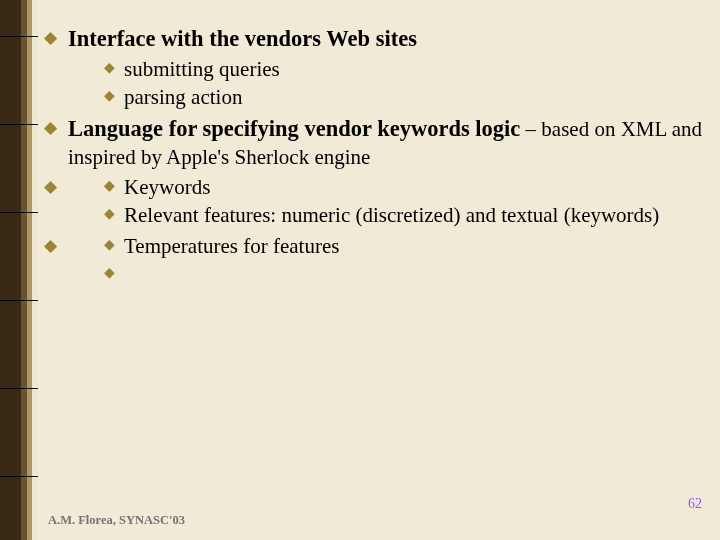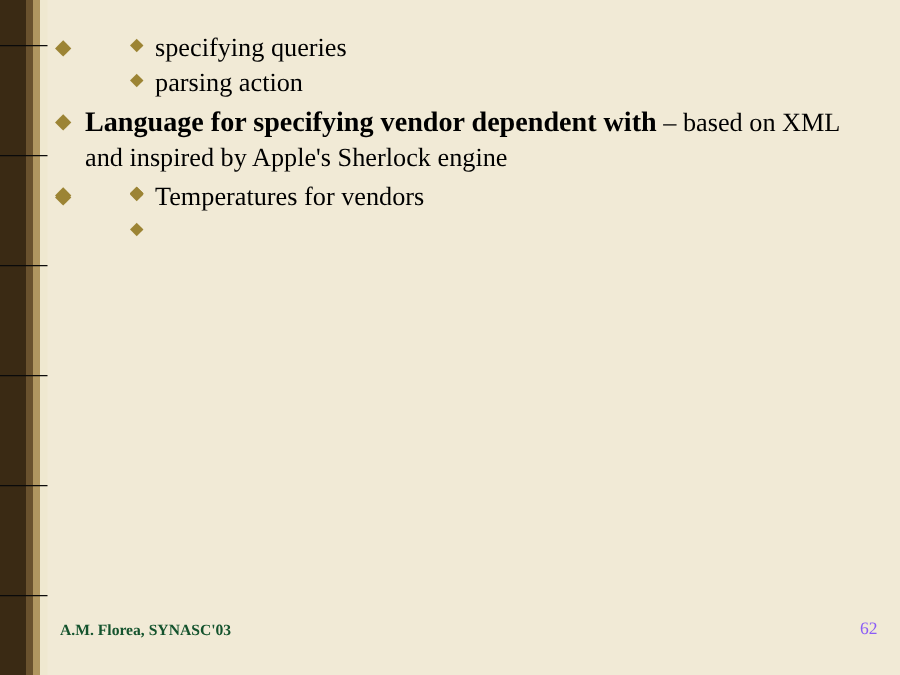--- a/index.html
+++ b/index.html
@@ -73,24 +73,24 @@
   .bullet-sub .marker {
     position: absolute;
     left: 0;
     top: 3px;
     font-size: 14px;
     color: #9c8434;
   }
   .footer-left {
     position: absolute;
     left: 48px;
-    bottom: 28px;
+    bottom: 12px;
     font-size: 12.5px;
     font-weight: bold;
-    color: #14532d;
+    color: #737373;
   }
   .footer-right {
     position: absolute;
     right: 18px;
     bottom: 28px;
     font-size: 14px;
     color: #8b5cf6;
   }
 </style>
 </head>
@@ -102,47 +102,47 @@
     <div class="tick" style="top: 212px;"></div>
     <div class="tick" style="top: 300px;"></div>
     <div class="tick" style="top: 388px;"></div>
     <div class="tick" style="top: 476px;"></div>
   </div>
 
 <div class="content">
 
   <div class="bullet-main">
     <span class="marker">◆</span>
-    <span class="tail"></span>
+    <span>Interface with the vendors Web sites</span><span class="tail"></span>
   </div>
   <div class="sub-list">
-    <div class="bullet-sub"><span class="marker">◆</span><span>specifying queries</span></div>
+    <div class="bullet-sub"><span class="marker">◆</span><span>submitting queries</span></div>
     <div class="bullet-sub"><span class="marker">◆</span><span>parsing action</span></div>
   </div>
 
   <div class="bullet-main">
     <span class="marker">◆</span>
-    <span>Language for specifying vendor dependent with</span><span class="tail"> – based on XML and inspired by Apple's Sherlock engine</span>
+    <span>Language for specifying vendor keywords logic</span><span class="tail"> – based on XML and inspired by Apple's Sherlock engine</span>
   </div>
 
   <div class="bullet-main">
     <span class="marker">◆</span>
     <span class="tail"></span>
   </div>
   <div class="sub-list">
     <div class="bullet-sub"><span class="marker">◆</span></div>
-    <div class="bullet-sub"><span class="marker">◆</span></div>
-    <div class="bullet-sub"><span class="marker">◆</span></div>
+    <div class="bullet-sub"><span class="marker">◆</span><span>Keywords</span></div>
+    <div class="bullet-sub"><span class="marker">◆</span><span>Relevant features: numeric (discretized) and textual (keywords)</span></div>
   </div>
 
   <div class="bullet-main">
     <span class="marker">◆</span>
     <span class="tail"></span>
   </div>
   <div class="sub-list">
-    <div class="bullet-sub"><span class="marker">◆</span><span>Temperatures for vendors</span></div>
+    <div class="bullet-sub"><span class="marker">◆</span><span>Temperatures for features</span></div>
     <div class="bullet-sub"><span class="marker">◆</span></div>
   </div>
 
 </div>
 
 <div class="footer-left">A.M. Florea, SYNASC'03</div>
 <div class="footer-right">62</div>
 
 </body></html>

